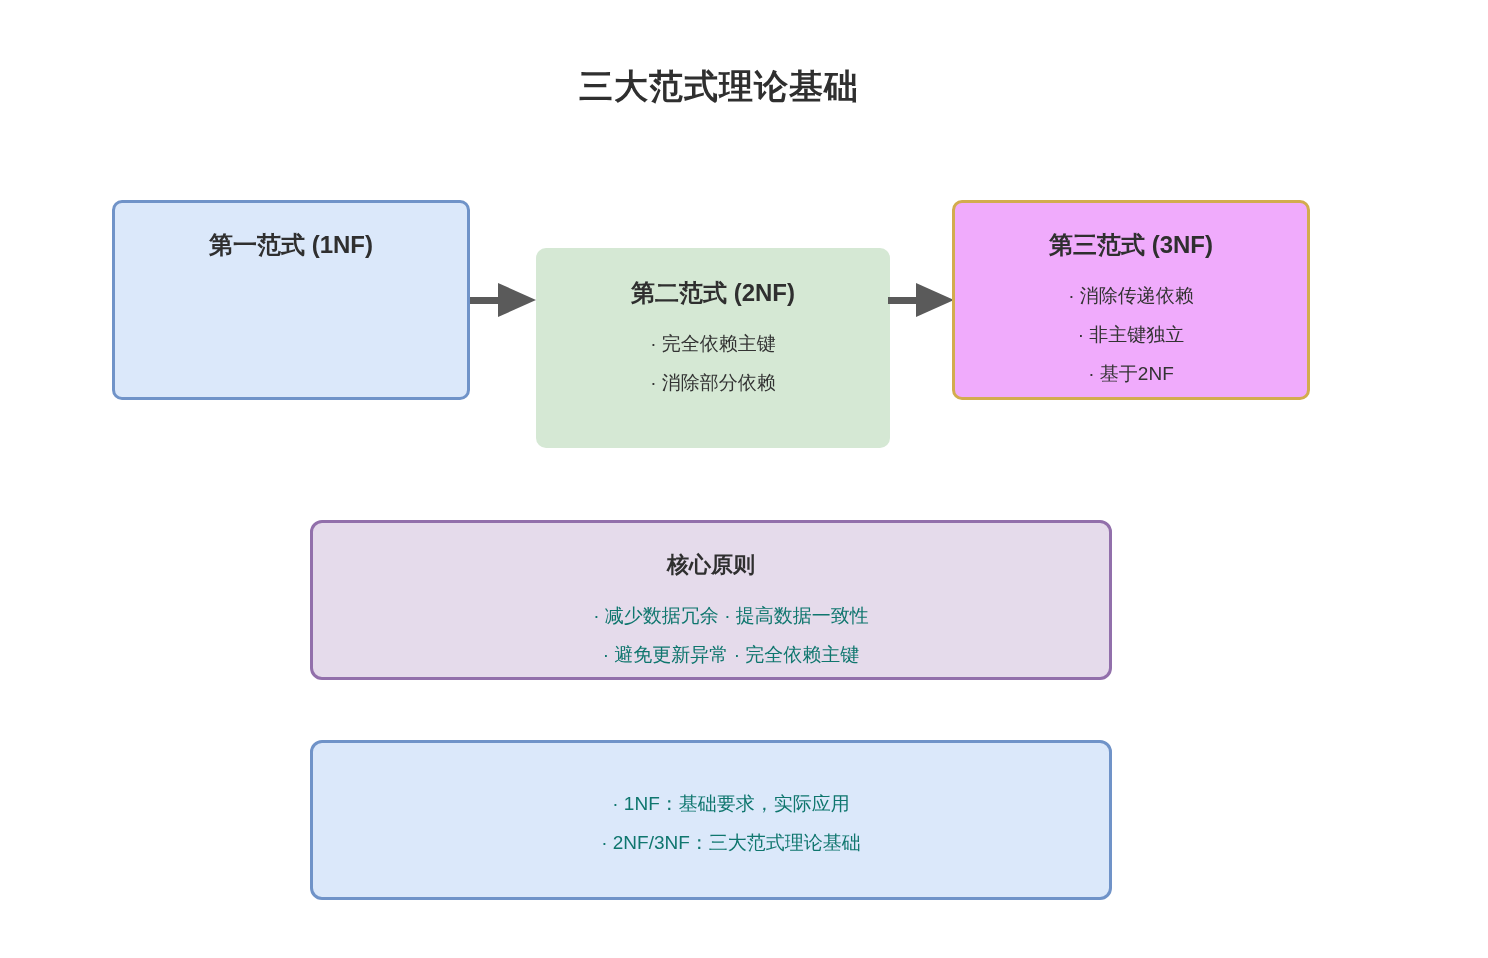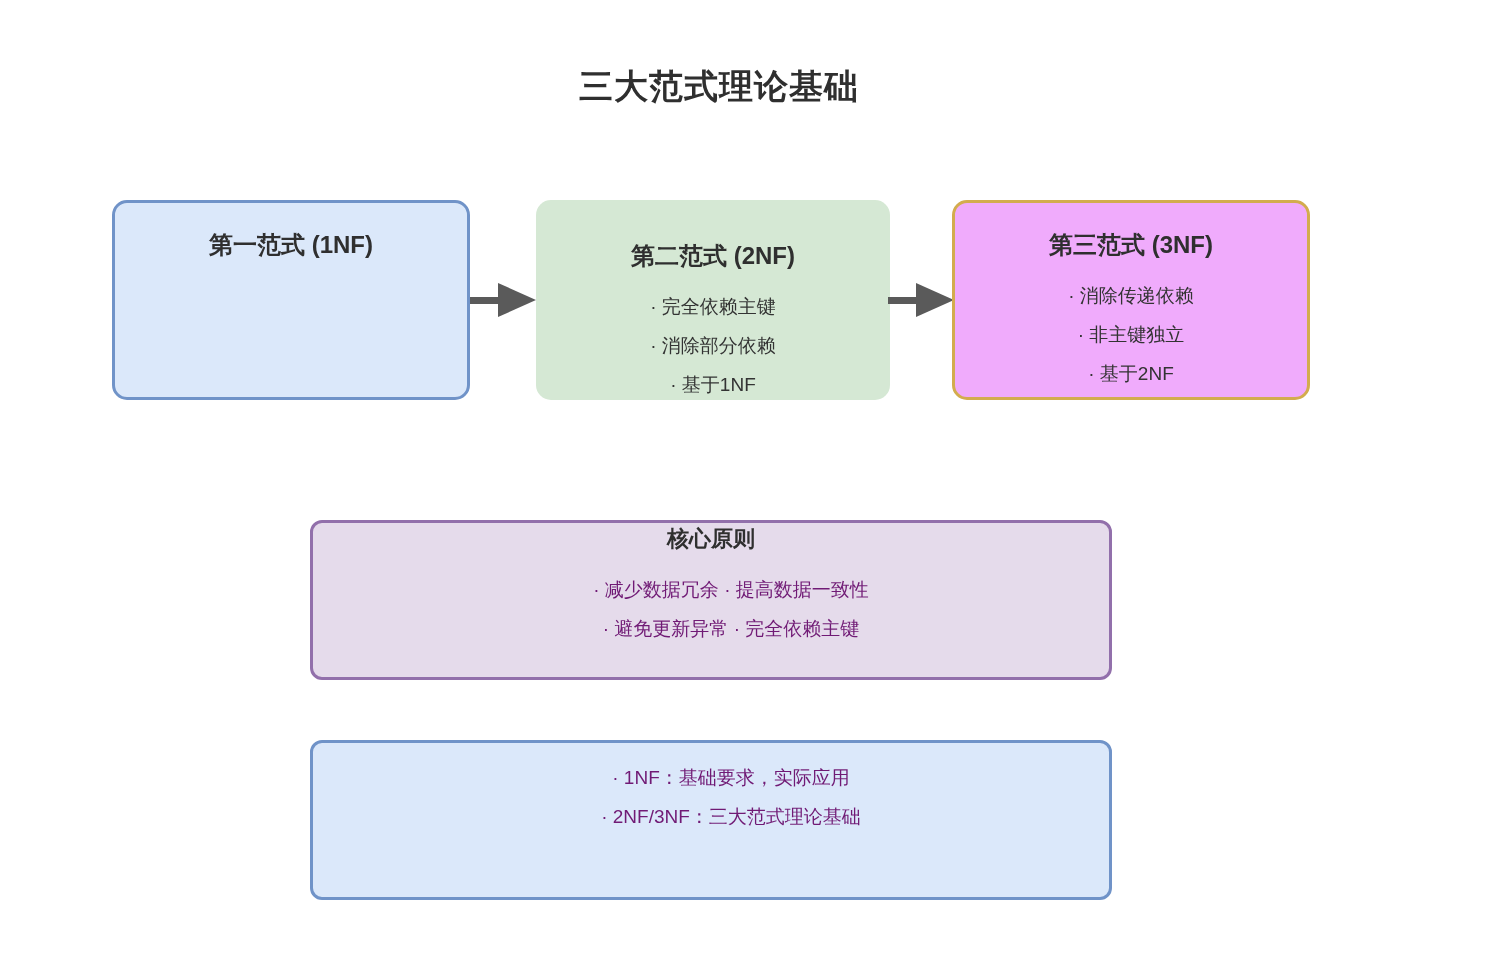--- a/index.html
+++ b/index.html
@@ -36,34 +36,35 @@
   .node {
     position: absolute;
     box-sizing: border-box;
     text-align: center;
   }
   
   .nf {
     top: 200px;
     width: 358px;
     height: 200px;
-    border-radius: 15px;
+    border-radius: 10px;
     padding-top: 25px;
   }
   #nf1 {
     left: 112px;
     background: #dbe8fa;
     border: 3px solid #7093c8;
   }
   #nf2 {
     left: 536px;
     width: 354px;
     background: #d5e8d4;
     border: none;
-    padding-top: 39px;
+    padding-top: 28px;
+    margin-top: 48px;
   }
   #nf3 {
     left: 952px;
     background: #f0abfc;
     border: 3px solid #d3ac4e;
   }
   .nf-title {
     font-size: 24px;
     font-weight: bold;
     line-height: 34px;
@@ -74,20 +75,21 @@
     font-size: 19px;
     line-height: 39px;
     color: #333333;
   }
   
   .wide {
     left: 310px;
     width: 802px;
     height: 160px;
     border-radius: 12px;
+    padding-top: 26px;
   }
   #principles {
     top: 520px;
     background: #e5dbeb;
     border: 3px solid #9270ab;
   }
   #application {
     top: 740px;
     background: #dbe8fa;
     border: 3px solid #7093c8;
@@ -95,21 +97,21 @@
   .wide-title {
     font-size: 22px;
     font-weight: bold;
     line-height: 32px;
     color: #2f2f2f;
   }
   .wide-lines { margin-top: 15px; }
   .wide-line {
     font-size: 19px;
     line-height: 39px;
-    color: #701a75;
+    color: #0f766e;
     margin-left: 40px;
   }
   
   .arrow {
     position: absolute;
     top: 283px;
     height: 34px;
     display: flex;
     align-items: center;
   }
@@ -142,21 +144,20 @@
   <div class="arrow" id="arrow1">
     <span class="stem"></span>
     <span class="head"></span>
   </div>
 
   <section class="node nf" id="nf2">
     <div class="nf-title">第二范式 (2NF)</div>
     <div class="nf-items">
       <div class="nf-item">· 完全依赖主键</div>
       <div class="nf-item">· 消除部分依赖</div>
-      <div class="nf-item">· 基于1NF</div>
     </div>
   </section>
 
   <div class="arrow" id="arrow2">
     <span class="stem"></span>
     <span class="head"></span>
   </div>
 
   <section class="node nf" id="nf3">
     <div class="nf-title">第三范式 (3NF)</div>

